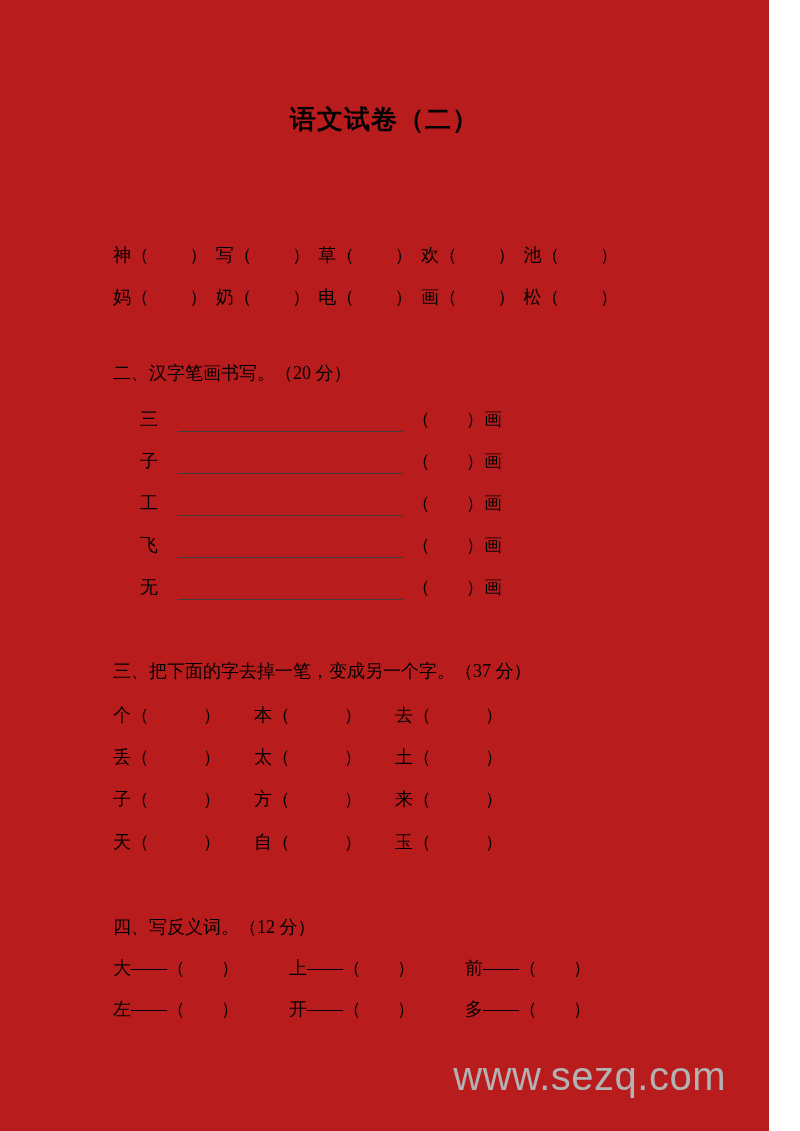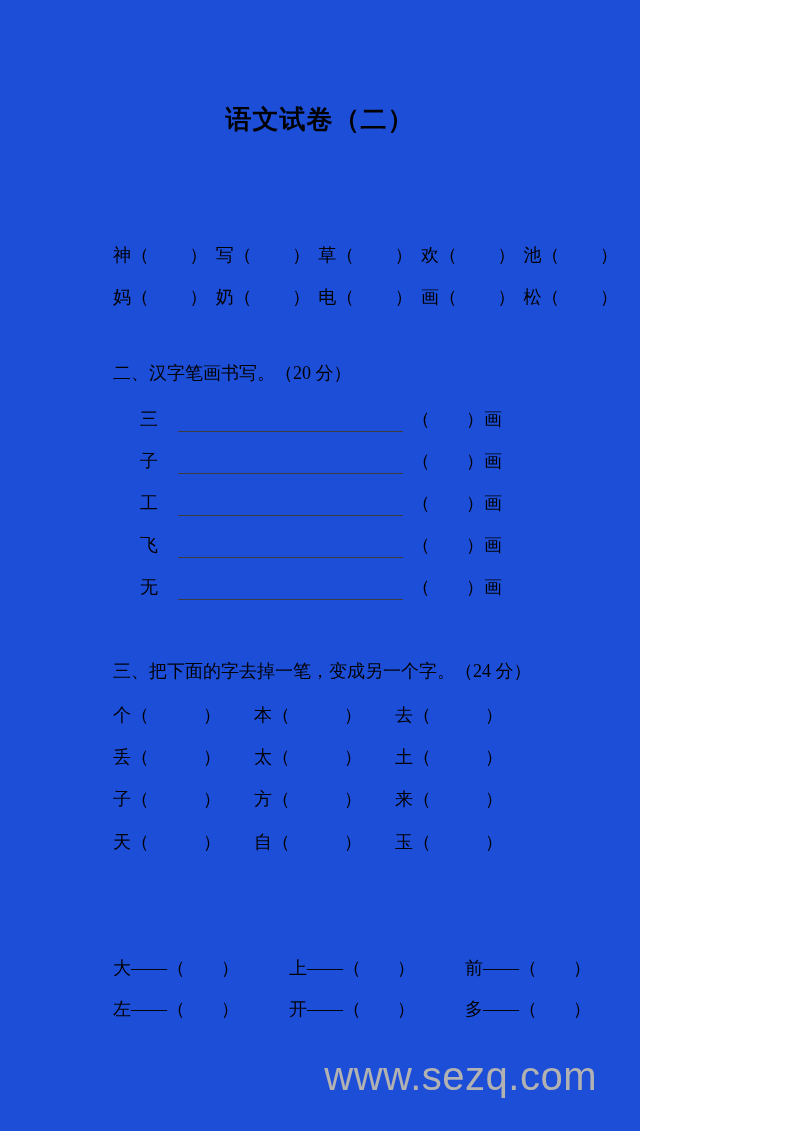--- a/index.html
+++ b/index.html
@@ -1,20 +1,20 @@
 <!DOCTYPE html>
 <html><head>
 <meta charset="utf-8">
 <style>
   html, body { margin: 0; padding: 0; background: #ffffff; }
   .page {
     position: relative;
-    width: 640px;
+    width: 769px;
     height: 1131px;
-    background: #1d4ed8;
+    background: #b91c1c;
     color: #000000;
     font-family: "Liberation Serif", serif;
     overflow: hidden;
   }
   .title {
     position: absolute;
     top: 103px;
     left: 0;
     width: 100%;
     margin: 0;
@@ -114,21 +114,21 @@
     <span class="ch">飞</span>
     <span class="blank"></span>
     <span class="suffix">（　　）画</span>
   </div>
   <div class="s2row" style="top:574px">
     <span class="ch">无</span>
     <span class="blank"></span>
     <span class="suffix">（　　）画</span>
   </div>
 
-  <div class="heading" style="top:658px">三、把下面的字去掉一笔，变成另一个字。（24 分）</div>
+  <div class="heading" style="top:658px">三、把下面的字去掉一笔，变成另一个字。（37 分）</div>
   <div class="flexrow s3" style="top:702px">
     <span>个（　　　）</span>
     <span>本（　　　）</span>
     <span>去（　　　）</span>
   </div>
   <div class="flexrow s3" style="top:744px">
     <span>丢（　　　）</span>
     <span>太（　　　）</span>
     <span>土（　　　）</span>
   </div>
@@ -136,20 +136,21 @@
     <span>子（　　　）</span>
     <span>方（　　　）</span>
     <span>来（　　　）</span>
   </div>
   <div class="flexrow s3" style="top:829px">
     <span>天（　　　）</span>
     <span>自（　　　）</span>
     <span>玉（　　　）</span>
   </div>
 
+  <div class="heading" style="top:914px">四、写反义词。（12 分）</div>
   <div class="flexrow s4" style="top:955px">
     <span>大——（　　）</span>
     <span>上——（　　）</span>
     <span>前——（　　）</span>
   </div>
   <div class="flexrow s4" style="top:996px">
     <span>左——（　　）</span>
     <span>开——（　　）</span>
     <span>多——（　　）</span>
   </div>

